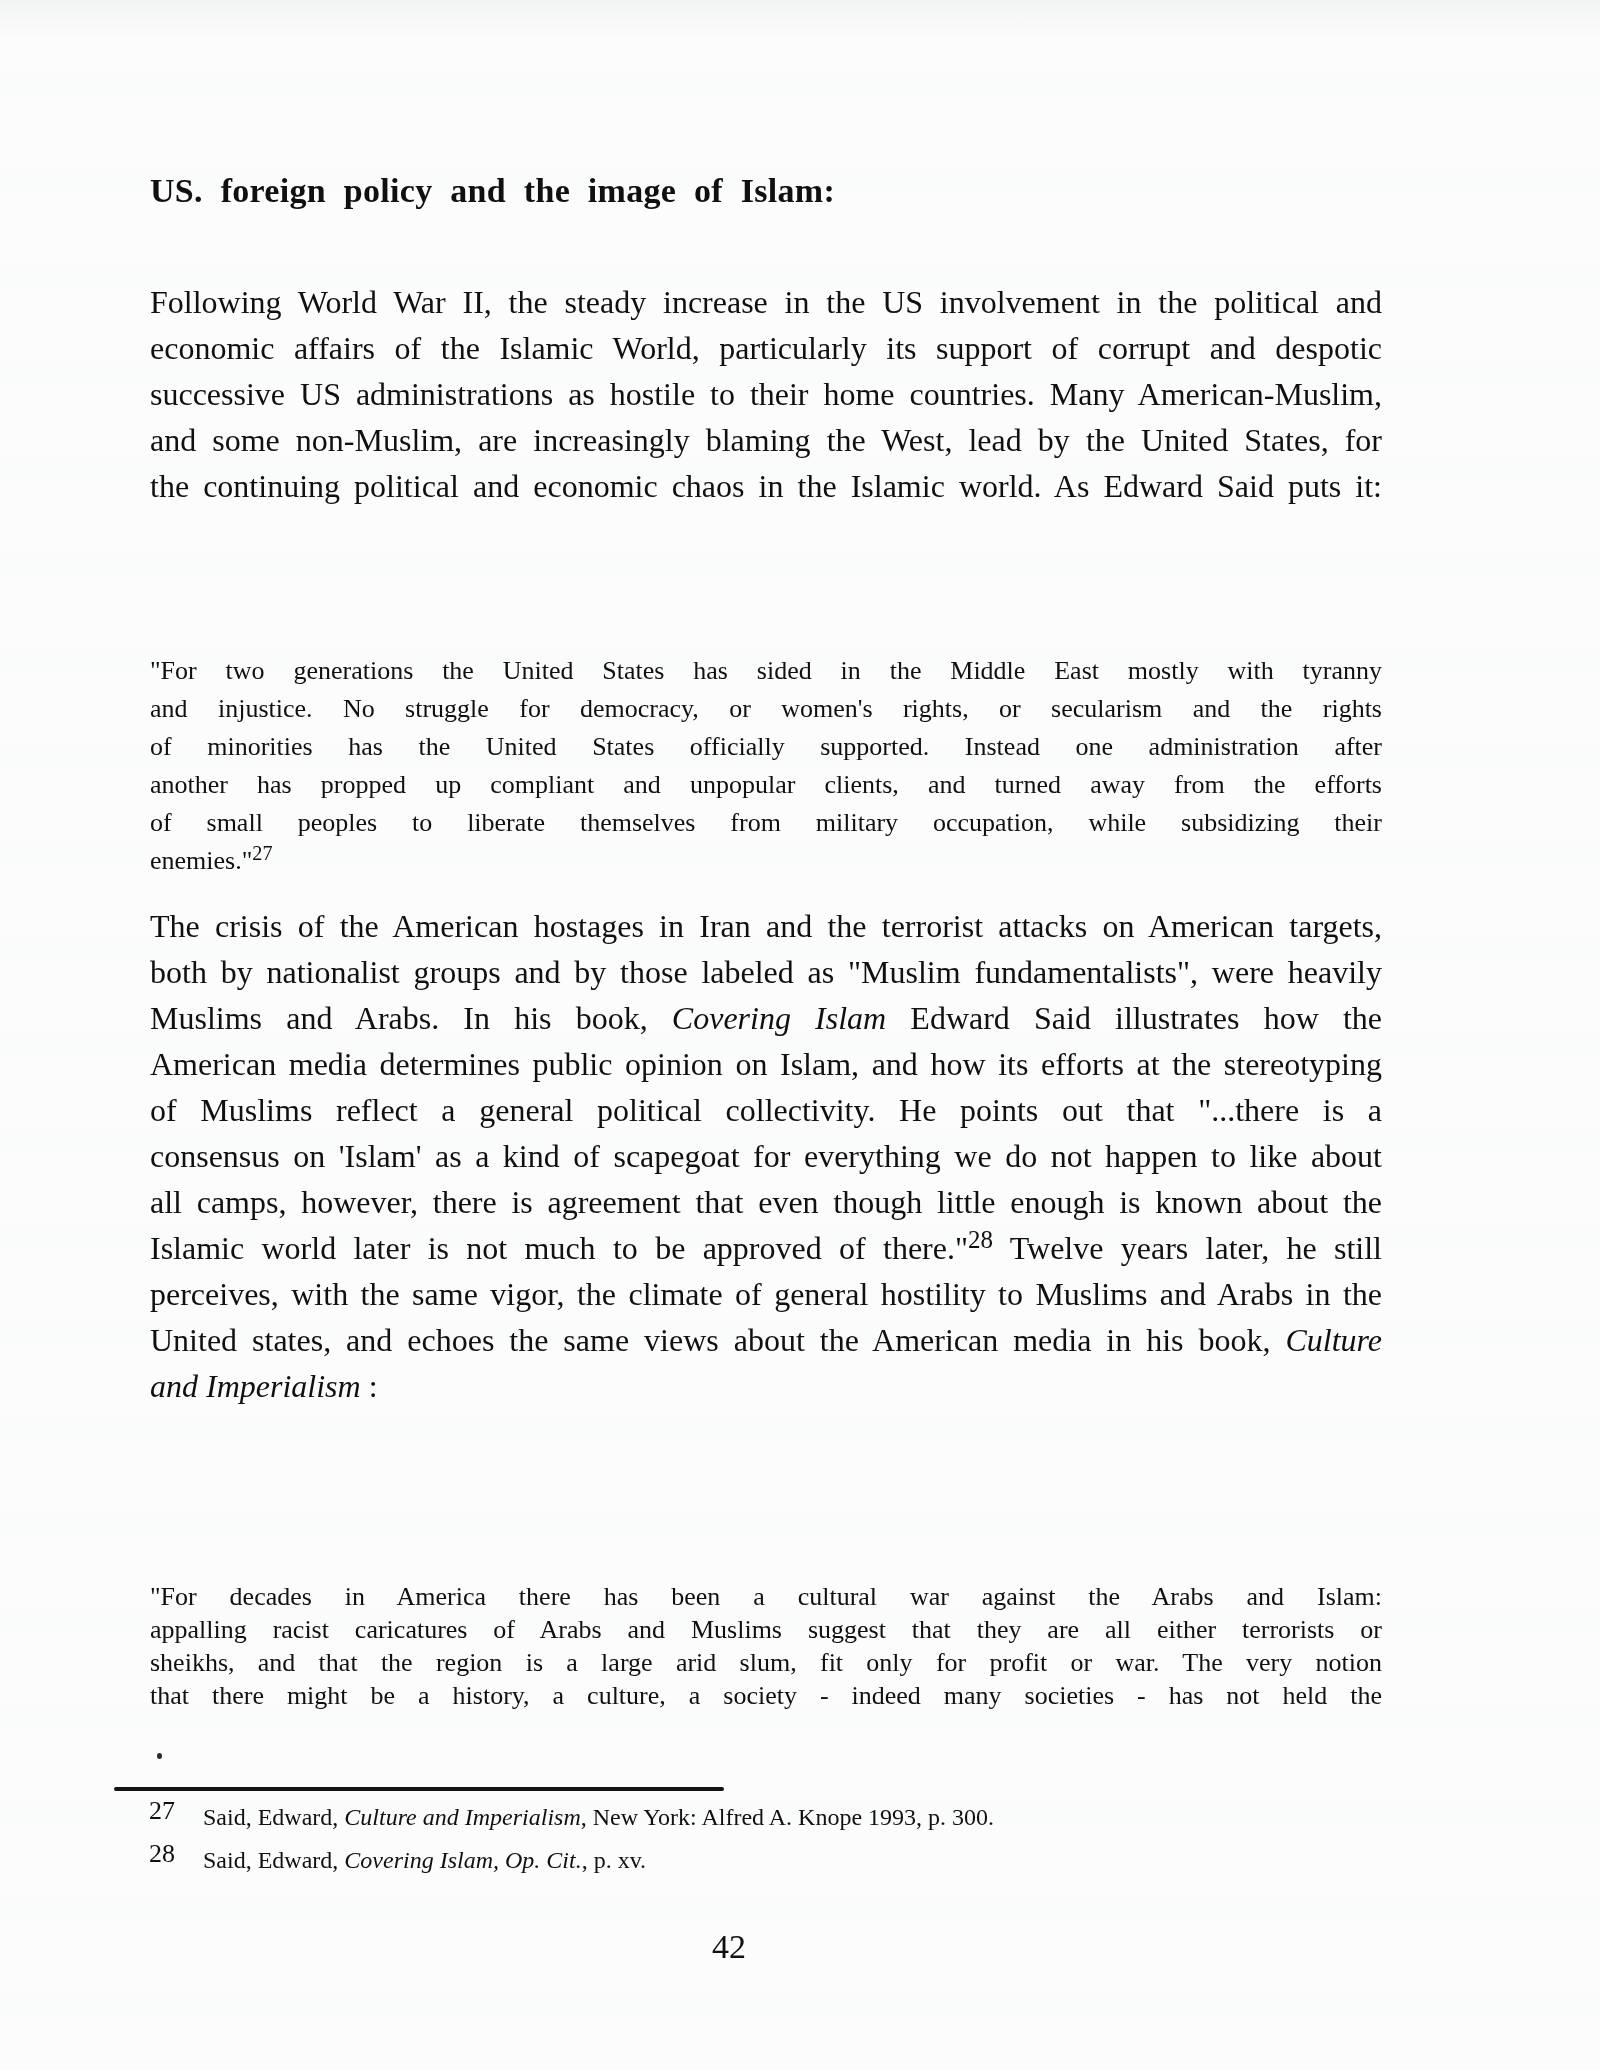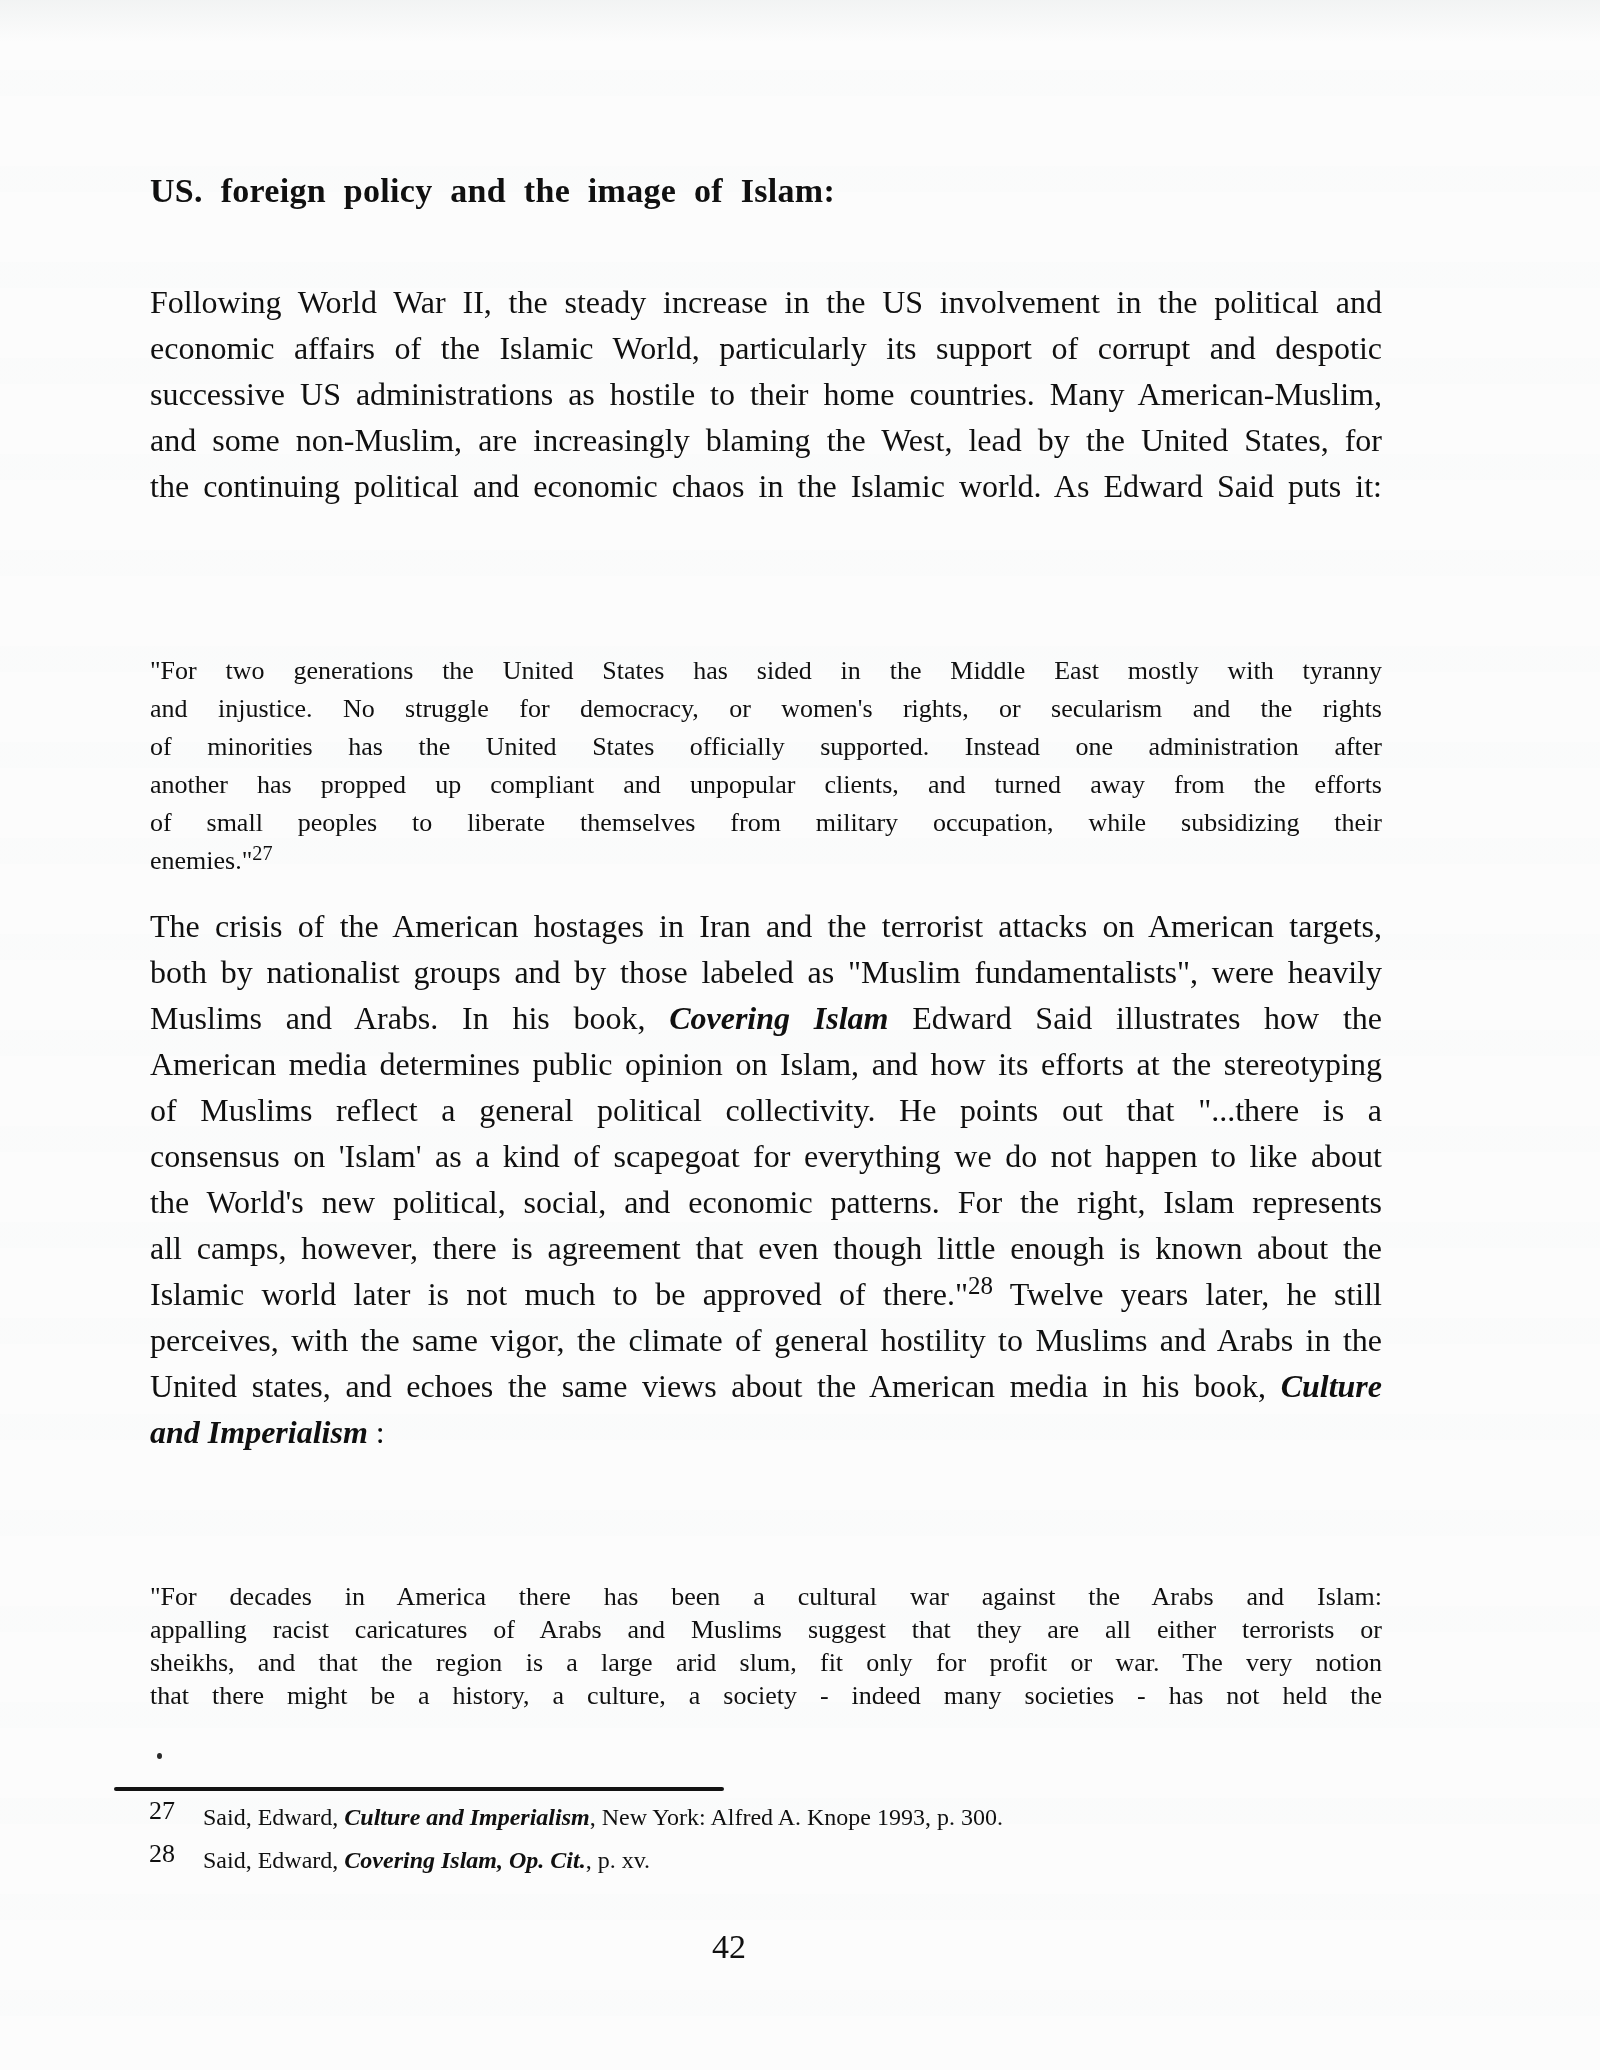--- a/index.html
+++ b/index.html
@@ -24,21 +24,21 @@
   #blocks { position: absolute; left: 150px; top: 0; width: 1232px; }
   .block { position: absolute; left: 0; width: 1232px; }
   .block.body  { font-size: 32px; line-height: 46px; }
   .block.quote { font-size: 26px; }
   #block-0 { top: 279px; }
   #block-1 { top: 652px;  line-height: 38px; }
   #block-2 { top: 903px; }
   #block-3 { top: 1580px; line-height: 33px; }
   .line { text-align: left; hyphens: none; }
   .line.just { text-align: justify; text-align-last: justify; }
-  .italic { font-style: italic; font-weight: bold; }
+  .italic { font-style: italic; }
   .sup { font-size: 0.78em; vertical-align: 0.45em; line-height: 0; }
   .fn-rule {
     position: absolute; left: 114px; top: 1787px; width: 610px; height: 4px;
     background: #131313; border-radius: 2px;
   }
   .artifact-dot {
     position: absolute; left: 157px; top: 1753px; width: 5px; height: 6px;
     background: #2a2a2a; border-radius: 50%;
   }
   #footnotes { position: absolute; left: 149px; top: 1802px; }
@@ -68,21 +68,20 @@
         <div class="line just"><span>of small peoples to liberate themselves from military occupation, while subsidizing their</span></div>
         <div class="line"><span>enemies."</span><span class="sup">27</span></div>
       </div>
       <div class="block body" id="block-2">
         <div class="line just"><span>The crisis of the American hostages in Iran and the terrorist attacks on American targets,</span></div>
         <div class="line just"><span>both by nationalist groups and by those labeled as "Muslim fundamentalists", were heavily</span></div>
         <div class="line just"><span>Muslims and Arabs. In his book, </span><span class="italic">Covering Islam</span><span> Edward Said illustrates how the</span></div>
         <div class="line just"><span>American media determines public opinion on Islam, and how its efforts at the stereotyping</span></div>
         <div class="line just"><span>of Muslims reflect a general political collectivity. He points out that "...there is a</span></div>
         <div class="line just"><span>consensus on 'Islam' as a kind of scapegoat for everything we do not happen to like about</span></div>
-        <div class="line just"><span>the World's new political, social, and economic patterns. For the right, Islam represents</span></div>
         <div class="line just"><span>all camps, however, there is agreement that even though little enough is known about the</span></div>
         <div class="line just"><span>Islamic world later is not much to be approved of there."</span><span class="sup">28</span><span> Twelve years later, he still</span></div>
         <div class="line just"><span>perceives, with the same vigor,  the climate of general hostility to Muslims and Arabs in the</span></div>
         <div class="line just"><span>United states, and echoes the same views about the American media in his book, </span><span class="italic">Culture</span></div>
         <div class="line"><span class="italic">and Imperialism</span><span> :</span></div>
       </div>
       <div class="block quote" id="block-3">
         <div class="line just"><span>"For decades in America there has been a cultural war against the Arabs and Islam:</span></div>
         <div class="line just"><span>appalling racist caricatures of Arabs and Muslims suggest that they are all either terrorists or</span></div>
         <div class="line just"><span>sheikhs, and that the region is a large arid slum, fit only for profit or war. The very notion</span></div>

